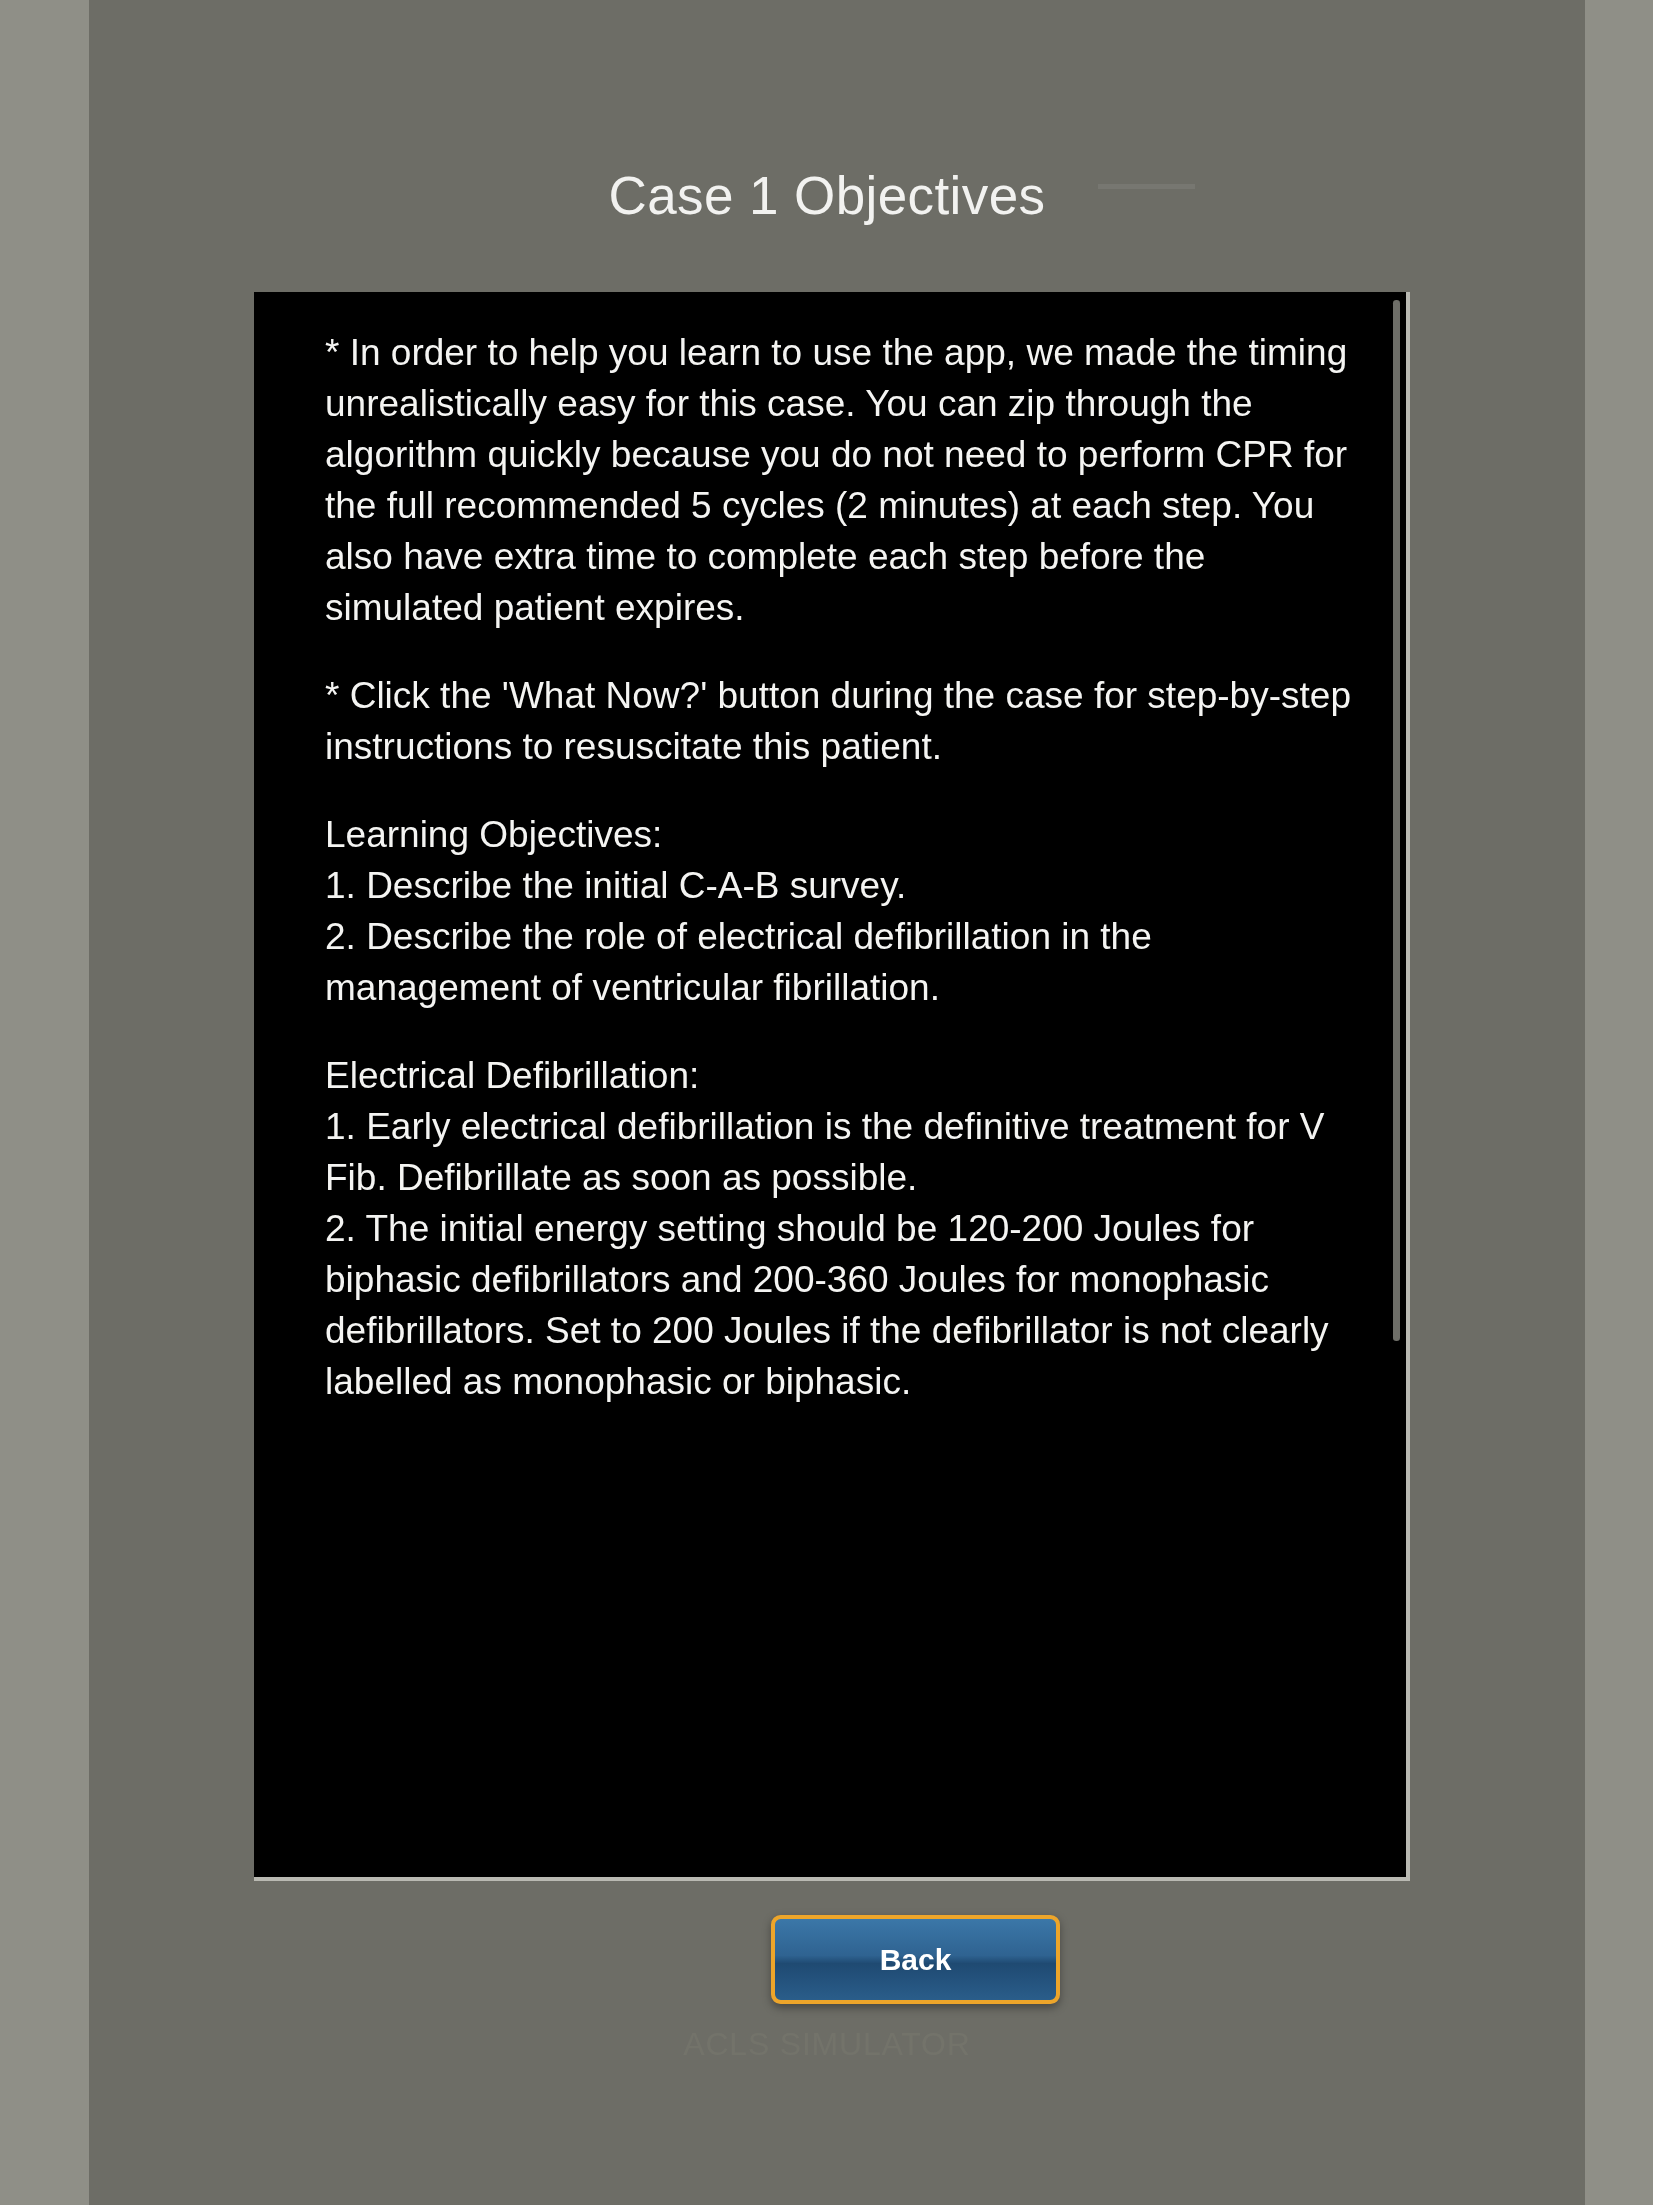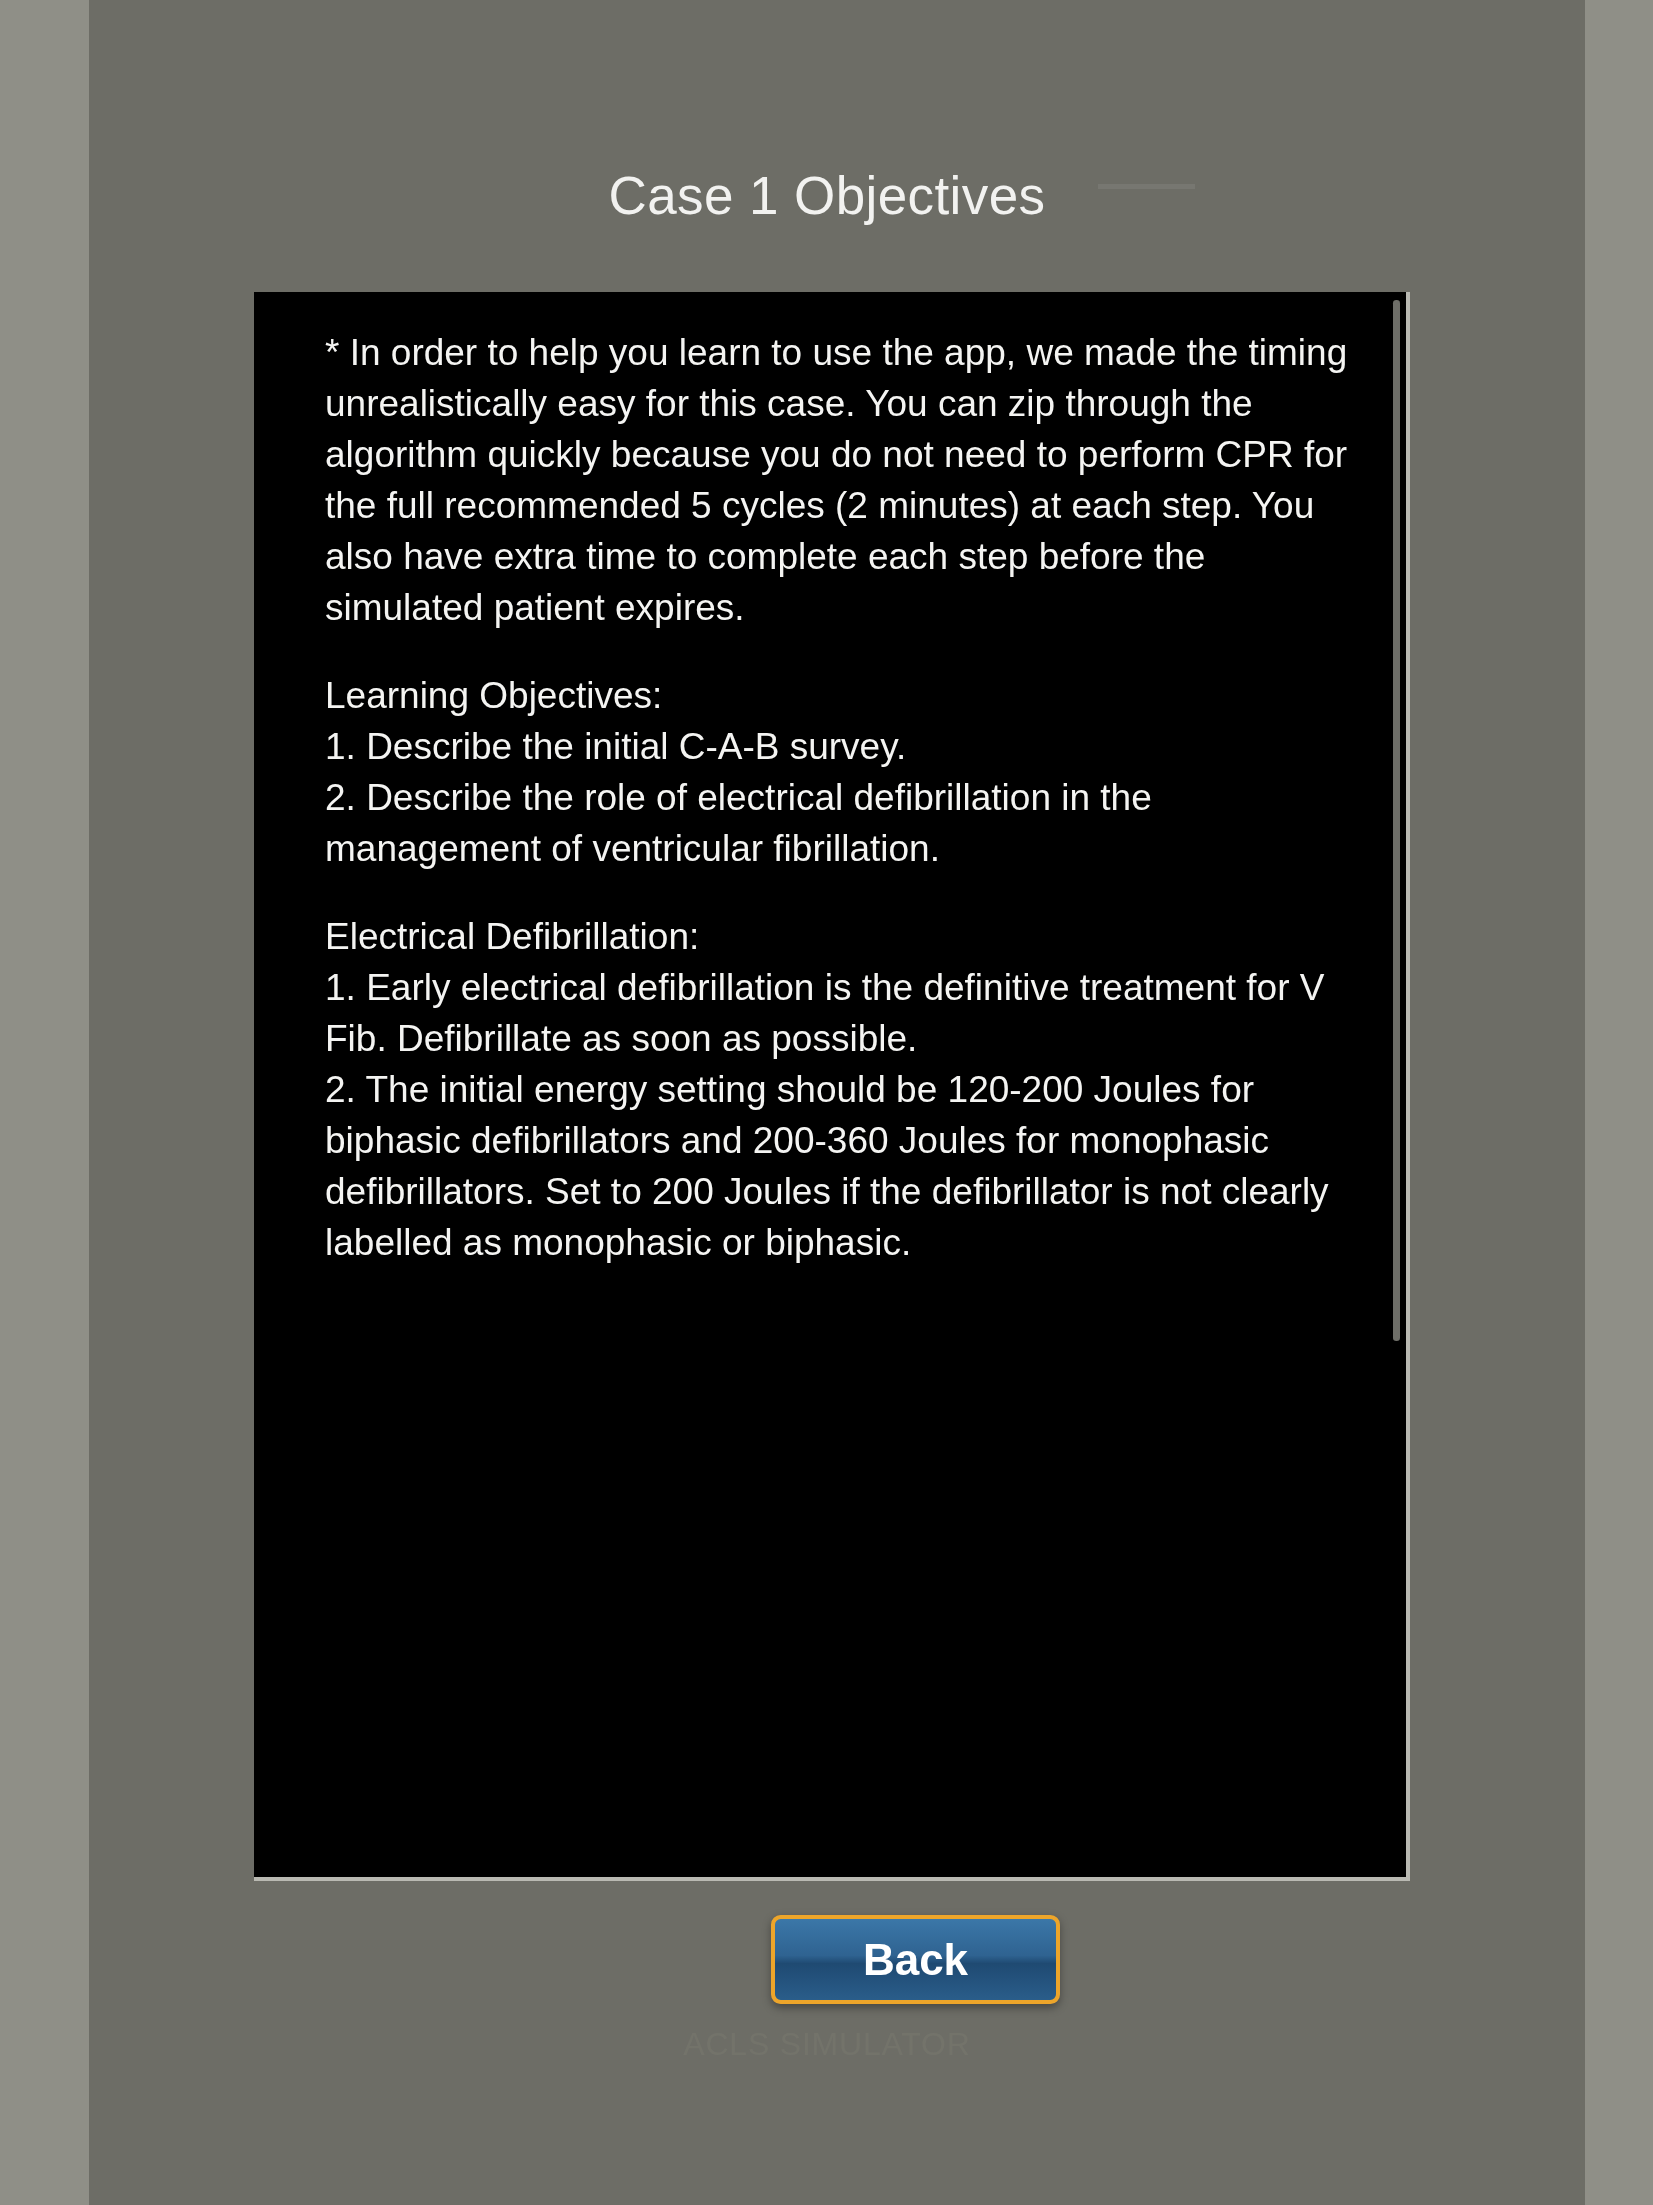--- a/index.html
+++ b/index.html
@@ -85,21 +85,21 @@
   .back-button {
     position: absolute;
     left: 682px;
     top: 1915px;
     width: 289px;
     height: 89px;
     background: linear-gradient(180deg, #3b77a8 0%, #2f6391 45%, #1f4a72 55%, #2a5d8a 100%);
     border: 4px solid #eda52a;
     border-radius: 9.7px;
     color: #ffffff;
-    font-size: 44px;
+    font-size: 30px;
     font-weight: bold;
     display: flex;
     align-items: center;
     justify-content: center;
     box-sizing: border-box;
     box-shadow: 0 3.2px 8px rgba(0,0,0,0.35);
     cursor: pointer;
   }
   .ghost-text {
     position: absolute;
@@ -126,20 +126,21 @@
 
 <div class="screen">
   <div class="app-frame">
 
     <div class="page-title">Case 1 Objectives</div>
     <div class="title-ghost"></div>
 
     <div class="text-panel">
       <div class="text-inner">
         <p>* In order to help you learn to use the app, we made the timing unrealistically easy for this case. You can zip through the algorithm quickly because you do not need to perform CPR for the full recommended 5 cycles (2 minutes) at each step. You also have extra time to complete each step before the simulated patient expires.</p>
+        <p>* Click the 'What Now?' button during the case for step-by-step instructions to resuscitate this patient.</p>
         <p>Learning Objectives:
 1. Describe the initial C-A-B survey.
 2. Describe the role of electrical defibrillation in the management of ventricular fibrillation.</p>
         <p>Electrical Defibrillation:
 1. Early electrical defibrillation is the definitive treatment for V Fib. Defibrillate as soon as possible.
 2. The initial energy setting should be 120-200 Joules for biphasic defibrillators and 200-360 Joules for monophasic defibrillators. Set to 200 Joules if the defibrillator is not clearly labelled as monophasic or biphasic.</p>
       </div>
       <div class="scrollbar-track">
         <div class="scrollbar-thumb"></div>
       </div>

